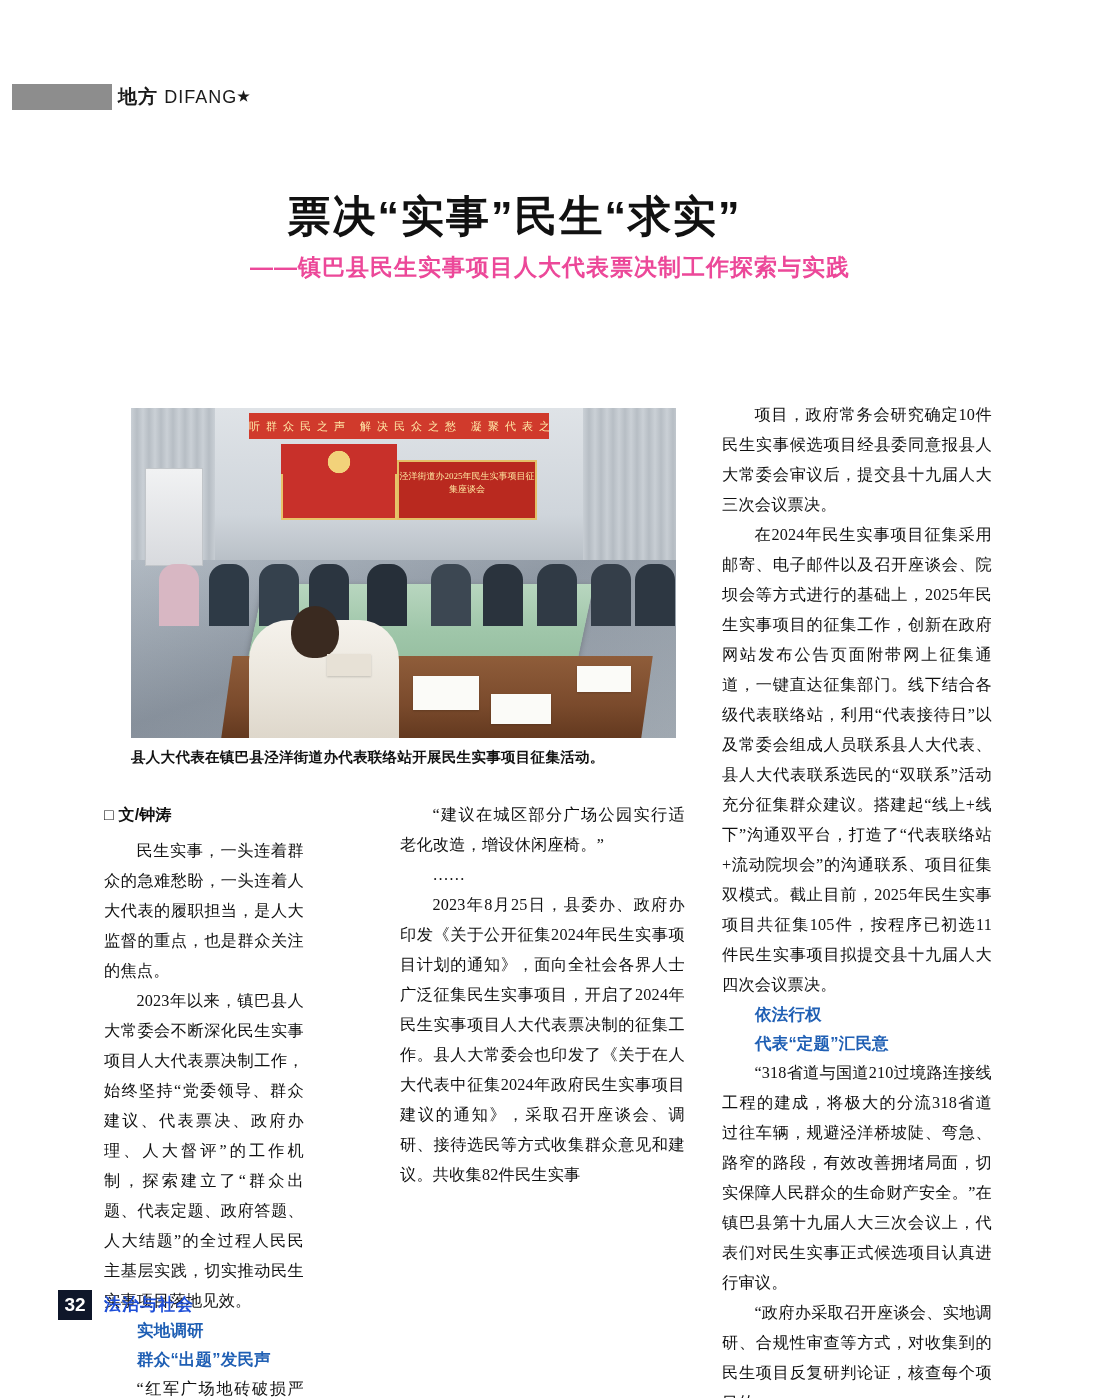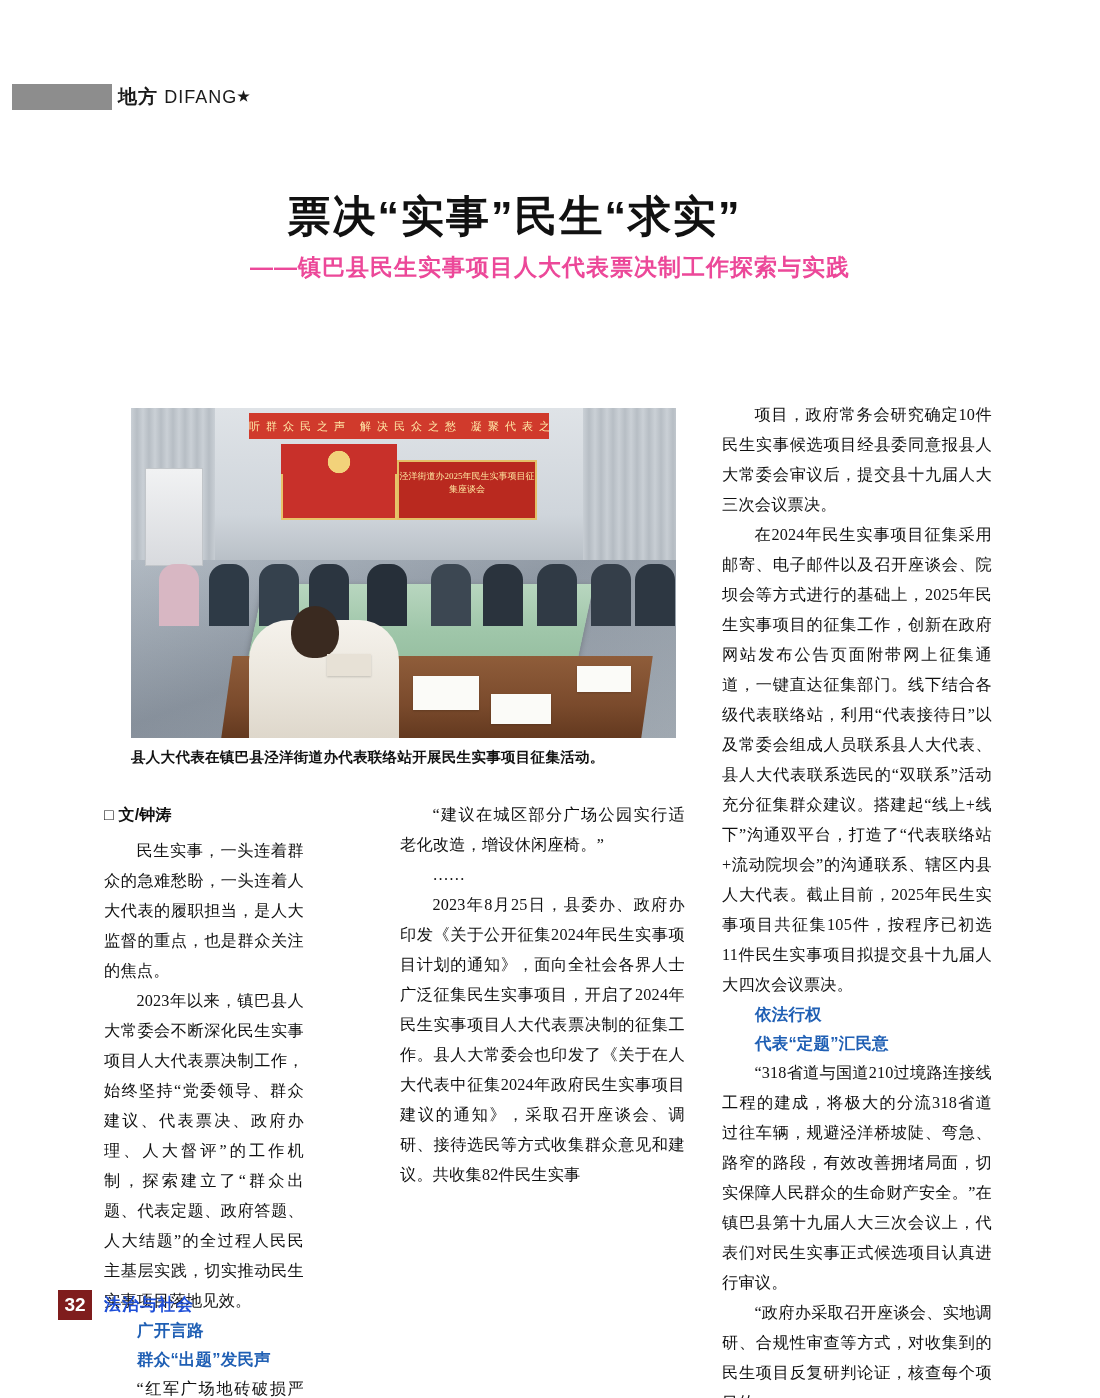--- a/index.html
+++ b/index.html
@@ -241,21 +241,21 @@
     position: absolute;
     left: 58px;
     top: 1290px;
     width: 400px;
     height: 34px;
   }
   .page-num {
     position: absolute;
     left: 0; top: 0;
     width: 34px; height: 30px;
-    background: #7f1d1d;
+    background: #0f172a;
     color: #ffffff;
     font-family: "Liberation Sans", sans-serif;
     font-weight: bold;
     font-size: 19px;
     text-align: center;
     line-height: 30px;
   }
   .footer-title {
     position: absolute;
     left: 46px;
@@ -314,34 +314,34 @@
     <div class="ph-paper" style="left:446px; top:258px; width:54px; height:26px;"></div>
     <div class="ph-paper" style="left:196px; top:246px; width:44px; height:22px; background:#e7e1d6;"></div>
   </div>
 </div>
 <div class="photo-caption">县人大代表在镇巴县泾洋街道办代表联络站开展民生实事项目征集活动。</div>
 
 <div class="col" id="col1">
   <p class="byline">□ 文/钟涛</p>
   <p>民生实事，一头连着群众的急难愁盼，一头连着人大代表的履职担当，是人大监督的重点，也是群众关注的焦点。</p>
   <p>2023年以来，镇巴县人大常委会不断深化民生实事项目人大代表票决制工作，始终坚持“党委领导、群众建议、代表票决、政府办理、人大督评”的工作机制，探索建立了“群众出题、代表定题、政府答题、人大结题”的全过程人民民主基层实践，切实推动民生实事项目落地见效。</p>
-  <p class="sub-head">广开言路</p>
+  <p class="sub-head">实地调研</p>
   <p class="sub-head">群众“出题”发民声</p>
   <p>“红军广场地砖破损严重且不防滑，建议更换成防滑的透水砖。”</p>
 </div>
 
 <div class="col" id="col2">
   <p>“建议在城区部分广场公园实行适老化改造，增设休闲座椅。”</p>
   <p>……</p>
   <p>2023年8月25日，县委办、政府办印发《关于公开征集2024年民生实事项目计划的通知》，面向全社会各界人士广泛征集民生实事项目，开启了2024年民生实事项目人大代表票决制的征集工作。县人大常委会也印发了《关于在人大代表中征集2024年政府民生实事项目建议的通知》，采取召开座谈会、调研、接待选民等方式收集群众意见和建议。共收集82件民生实事</p>
 </div>
 
 <div class="col" id="col3">
   <p>项目，政府常务会研究确定10件民生实事候选项目经县委同意报县人大常委会审议后，提交县十九届人大三次会议票决。</p>
-  <p>在2024年民生实事项目征集采用邮寄、电子邮件以及召开座谈会、院坝会等方式进行的基础上，2025年民生实事项目的征集工作，创新在政府网站发布公告页面附带网上征集通道，一键直达征集部门。线下结合各级代表联络站，利用“代表接待日”以及常委会组成人员联系县人大代表、县人大代表联系选民的“双联系”活动充分征集群众建议。搭建起“线上+线下”沟通双平台，打造了“代表联络站+流动院坝会”的沟通联系、辖区内县人大代表。截止目前，2025年民生实事项目共征集105件，按程序已初选11件民生实事项目拟提交县十九届人大四次会议票决。</p>
+  <p>在2024年民生实事项目征集采用邮寄、电子邮件以及召开座谈会、院坝会等方式进行的基础上，2025年民生实事项目的征集工作，创新在政府网站发布公告页面附带网上征集通道，一键直达征集部门。线下结合各级代表联络站，利用“代表接待日”以及常委会组成人员联系县人大代表、县人大代表联系选民的“双联系”活动充分征集群众建议。搭建起“线上+线下”沟通双平台，打造了“代表联络站+流动院坝会”的沟通联系、项目征集双模式。截止目前，2025年民生实事项目共征集105件，按程序已初选11件民生实事项目拟提交县十九届人大四次会议票决。</p>
   <p class="sub-head">依法行权</p>
   <p class="sub-head">代表“定题”汇民意</p>
   <p>“318省道与国道210过境路连接线工程的建成，将极大的分流318省道过往车辆，规避泾洋桥坡陡、弯急、路窄的路段，有效改善拥堵局面，切实保障人民群众的生命财产安全。”在镇巴县第十九届人大三次会议上，代表们对民生实事正式候选项目认真进行审议。</p>
   <p>“政府办采取召开座谈会、实地调研、合规性审查等方式，对收集到的民生项目反复研判论证，核查每个项目的</p>
 </div>
 
 <div class="footer">
   <div class="page-num">32</div>
   <div class="footer-title">法治与社会</div>
 </div>

